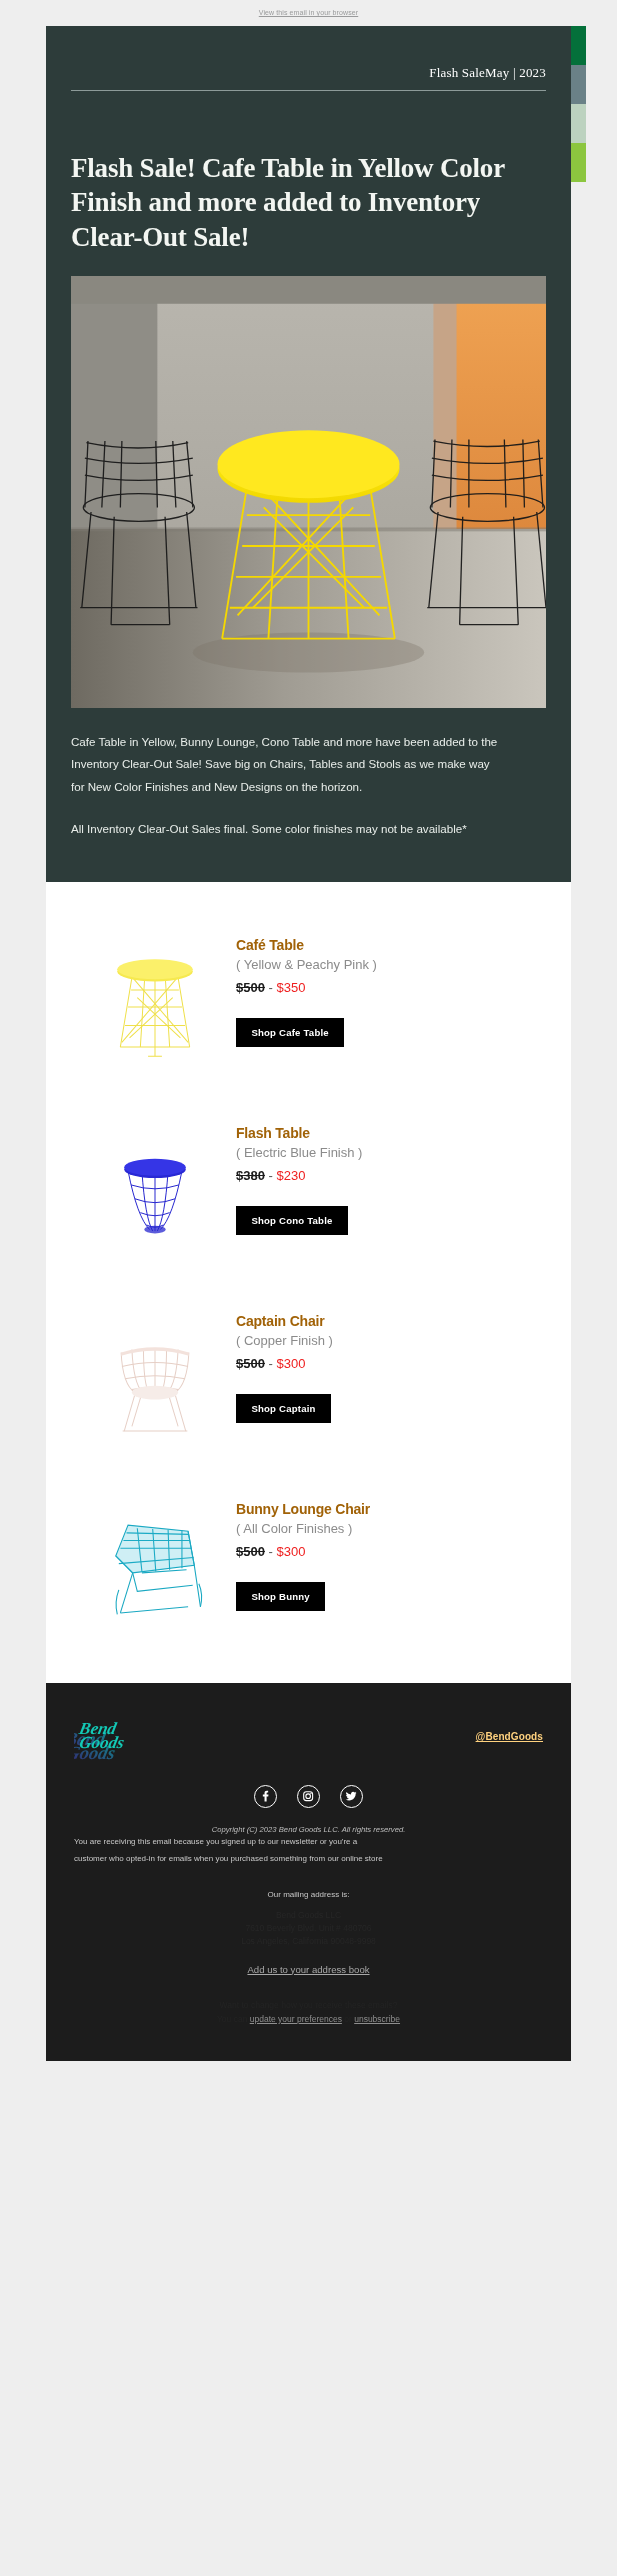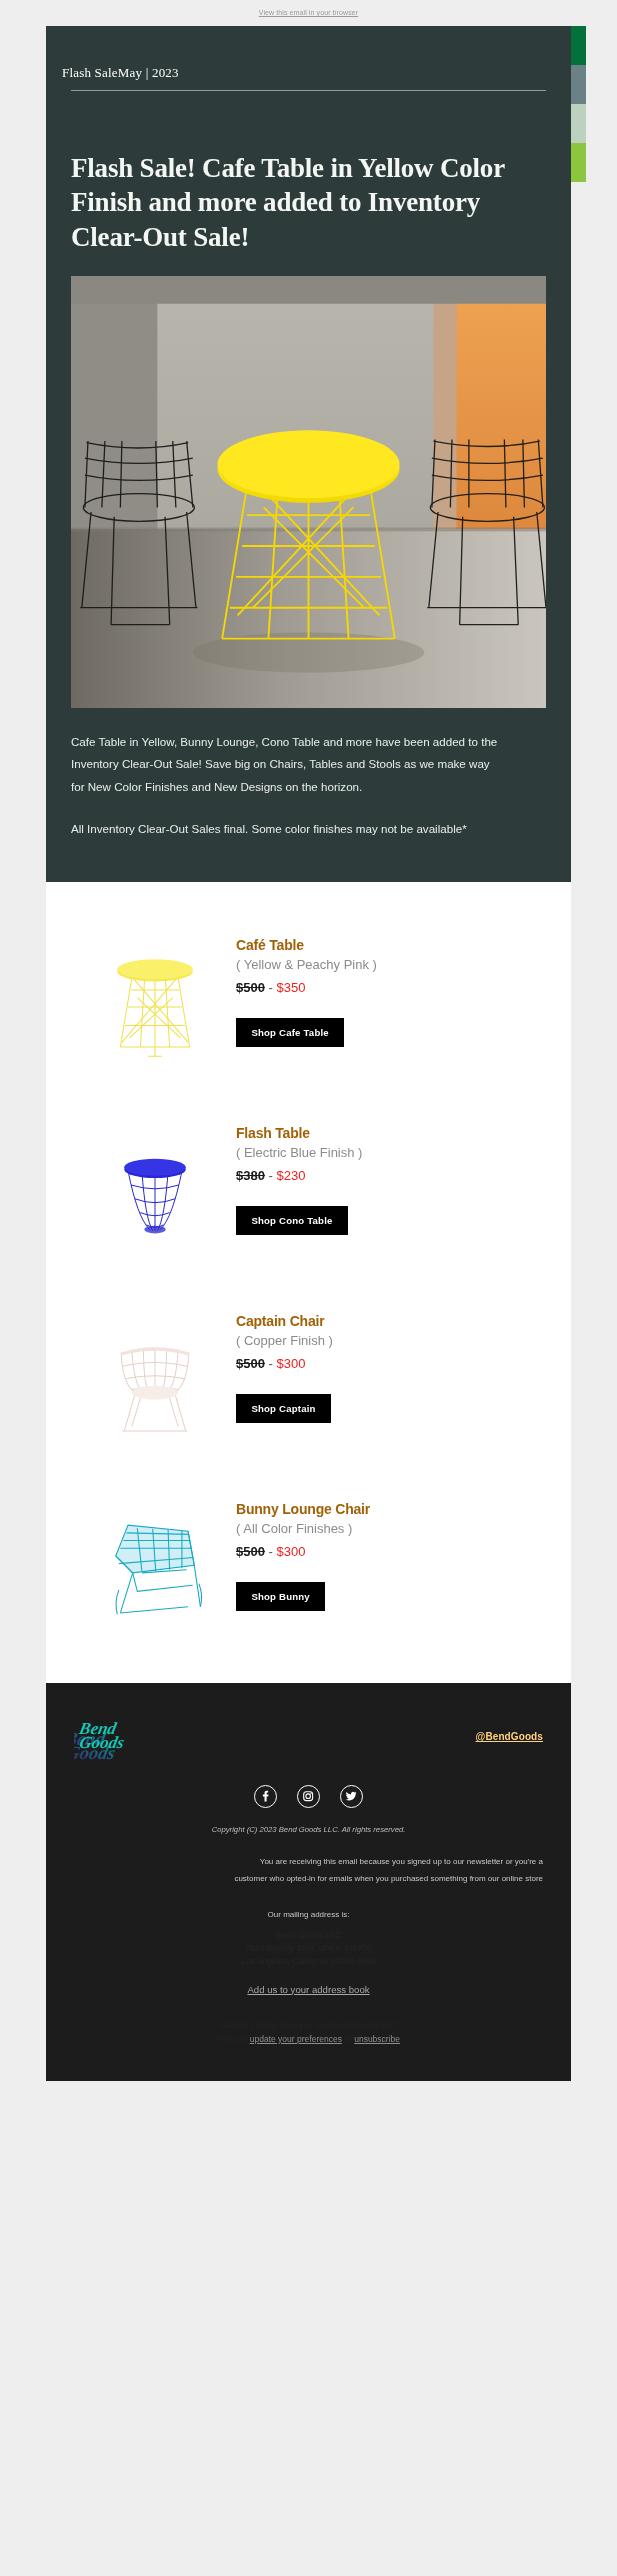--- a/index.html
+++ b/index.html
@@ -29,21 +29,21 @@
   
   .hero {
     background: #2d3c3a; position: relative; padding-bottom: 1.5px;
   }
   .swatches {
     position: absolute; top: 0; right: -14.7px; width: 14.7px;
   }
   .swatch { width: 14.7px; height: 39px; }
 
   .hero-bar {
-    display: flex; align-items: flex-end; justify-content: flex-start;
+    display: flex; align-items: flex-end; justify-content: flex-end;
     padding: 39px 25px 0 16px;
   }
   .hero-brand, .hero-date {
     font-family: "Liberation Serif", serif;
     color: #ffffff; font-size: 13px; letter-spacing: 0.2px;
   }
   .hero-rule {
     margin: 9.3px 25px 0 25px; height: 0.8px; background: #8d9b99;
   }
 
@@ -125,21 +125,21 @@
   .social-ico {
     width: 23px; height: 23px; border: 1.2px solid #ffffff;
     border-radius: 50%; display: flex; align-items: center;
     justify-content: center; cursor: pointer;
   }
   .copyright {
     text-align: center; margin-top: 17px;
     font-size: 7.7px; font-style: italic; color: #bdbdbd;
   }
   .optin {
-    text-align: right; margin-top: 20px;
+    text-align: left; 
     font-size: 8px; color: #c9c9c9; line-height: 2.1;
   }
   .mail-label {
     text-align: center; margin-top: 23px; font-size: 8px; color: #c6c6c6;
   }
   .address {
     text-align: center; margin-top: 9.3px;
     font-size: 8.5px; line-height: 1.55; color: #262626;
   }
   .addr-link {

